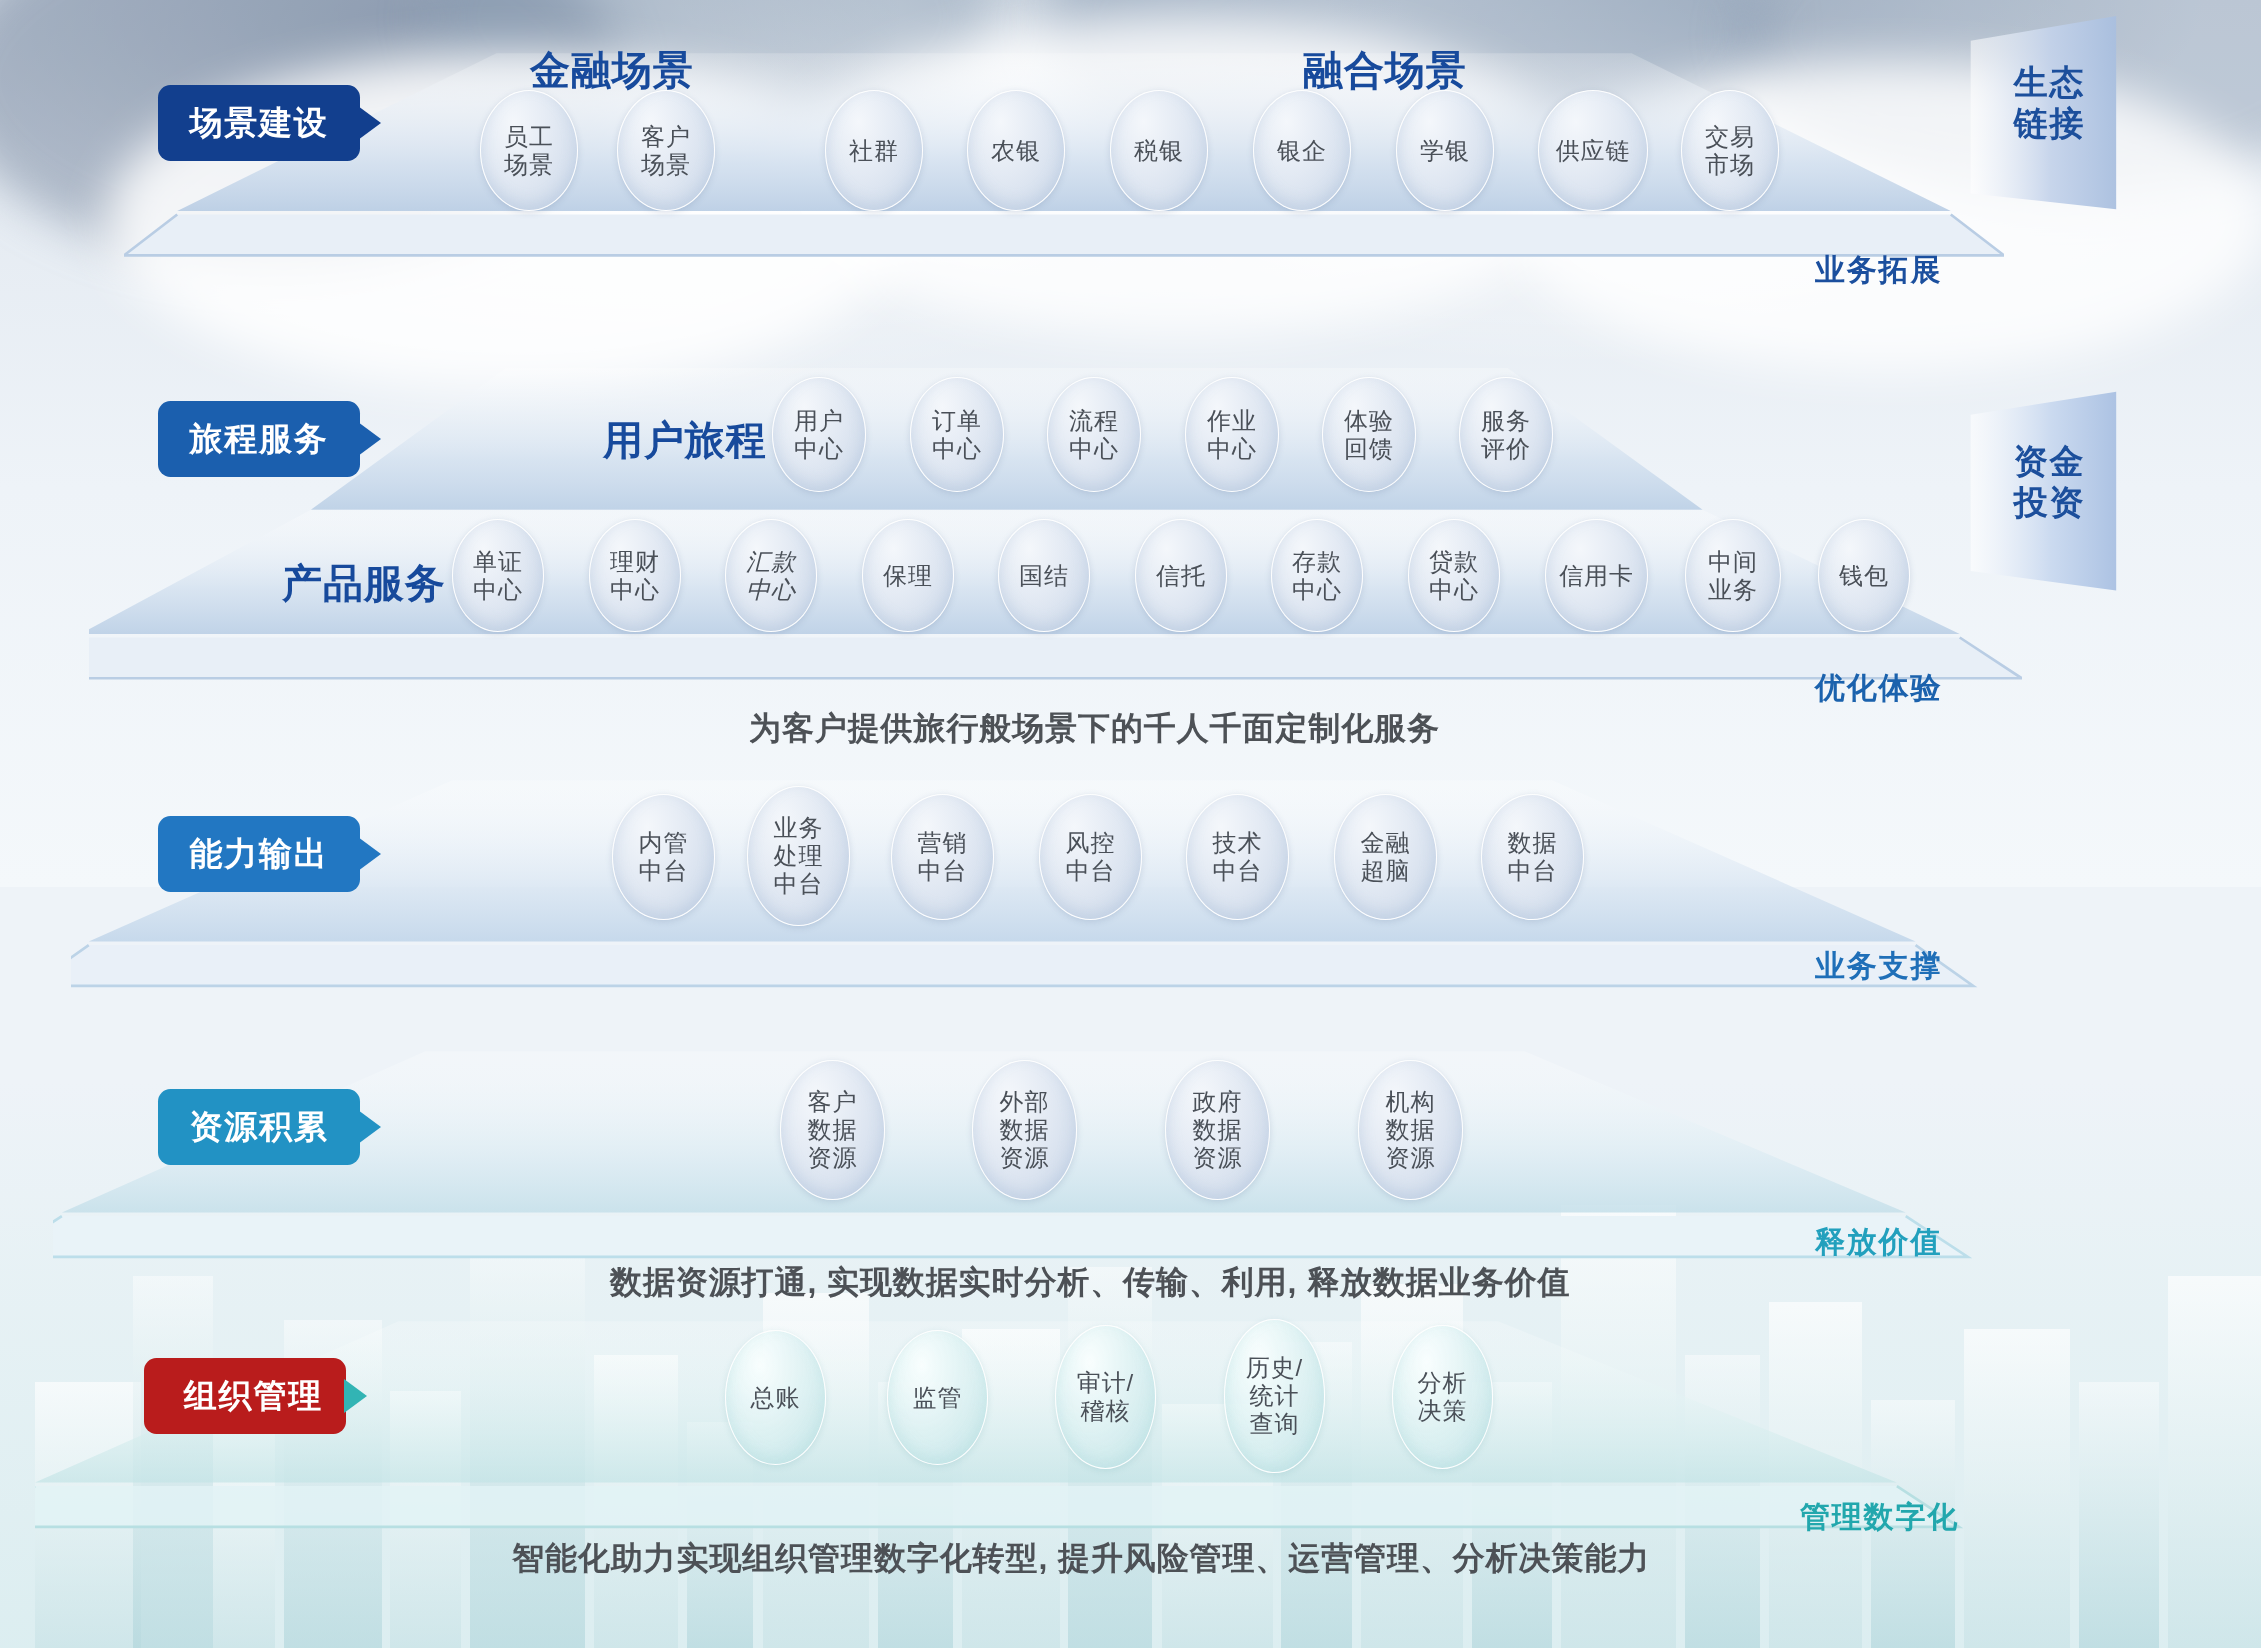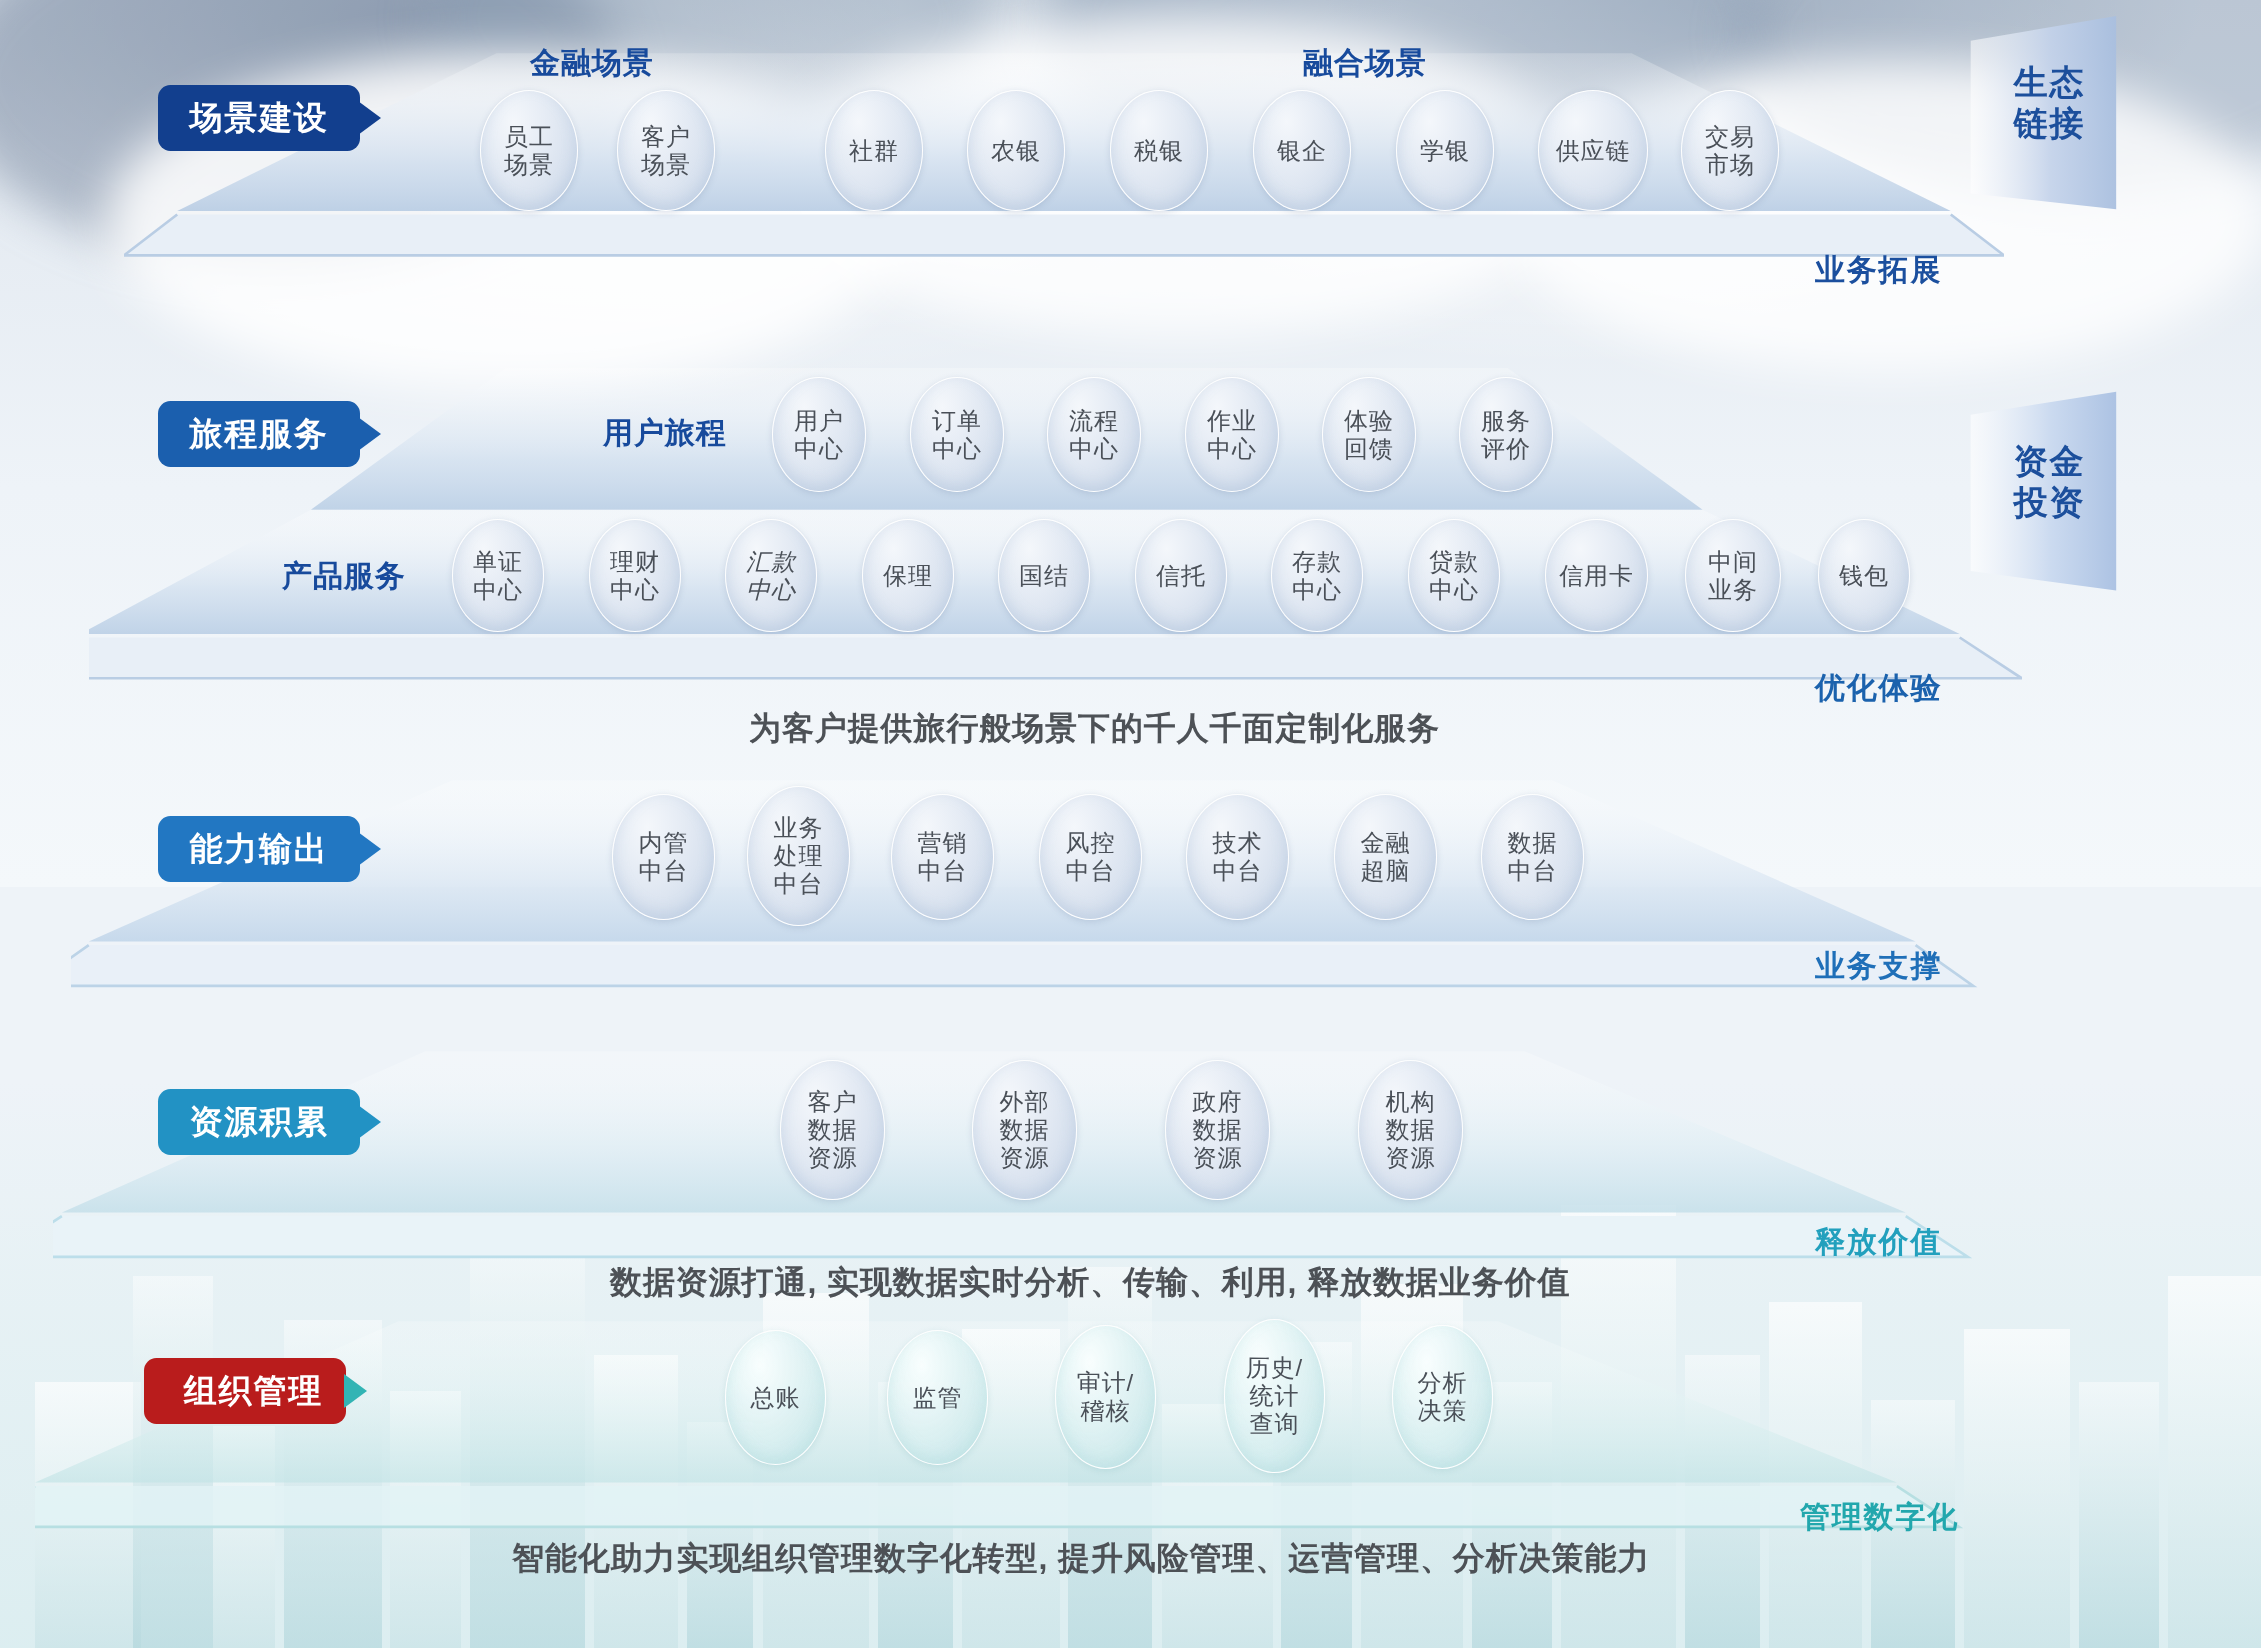--- a/index.html
+++ b/index.html
@@ -30,32 +30,32 @@
 
   
   #stage{position:absolute;inset:0;z-index:2;}
 
   
   .trap{position:absolute;}
   .trap svg{display:block;}
 
   
   .tag{
-    position:absolute;height:66px;border-radius:12.4px;
+    position:absolute;height:76px;border-radius:12.4px;
     display:flex;align-items:center;justify-content:center;
     color:#fff;font-size:33px;font-weight:bold;letter-spacing:1.8px;
     padding:0 23px;box-sizing:border-box;
   }
   .tag .nub{
     position:absolute;right:-21px;top:50%;transform:translateY(-50%);
     width:0;height:0;border-top:17.7px solid transparent;border-bottom:17.7px solid transparent;
   }
 
   
-  .grpcap{position:absolute;font-size:30px;font-weight:bold;color:#174a9c;letter-spacing:0.9px;white-space:nowrap;}
+  .grpcap{position:absolute;font-size:40px;font-weight:bold;color:#174a9c;letter-spacing:0.9px;white-space:nowrap;}
 
   
   .node{
     position:absolute;display:flex;align-items:center;justify-content:center;
     text-align:center;border-radius:50%;
     font-size:24px;line-height:1.16;color:#4a5058;letter-spacing:0.9px;
     box-sizing:border-box;white-space:pre-line;
   }
   .node.blue{
     background:radial-gradient(ellipse at 34% 26%, #f4f7fb 0%, #e2e9f3 45%, #c9d6e8 100%);

